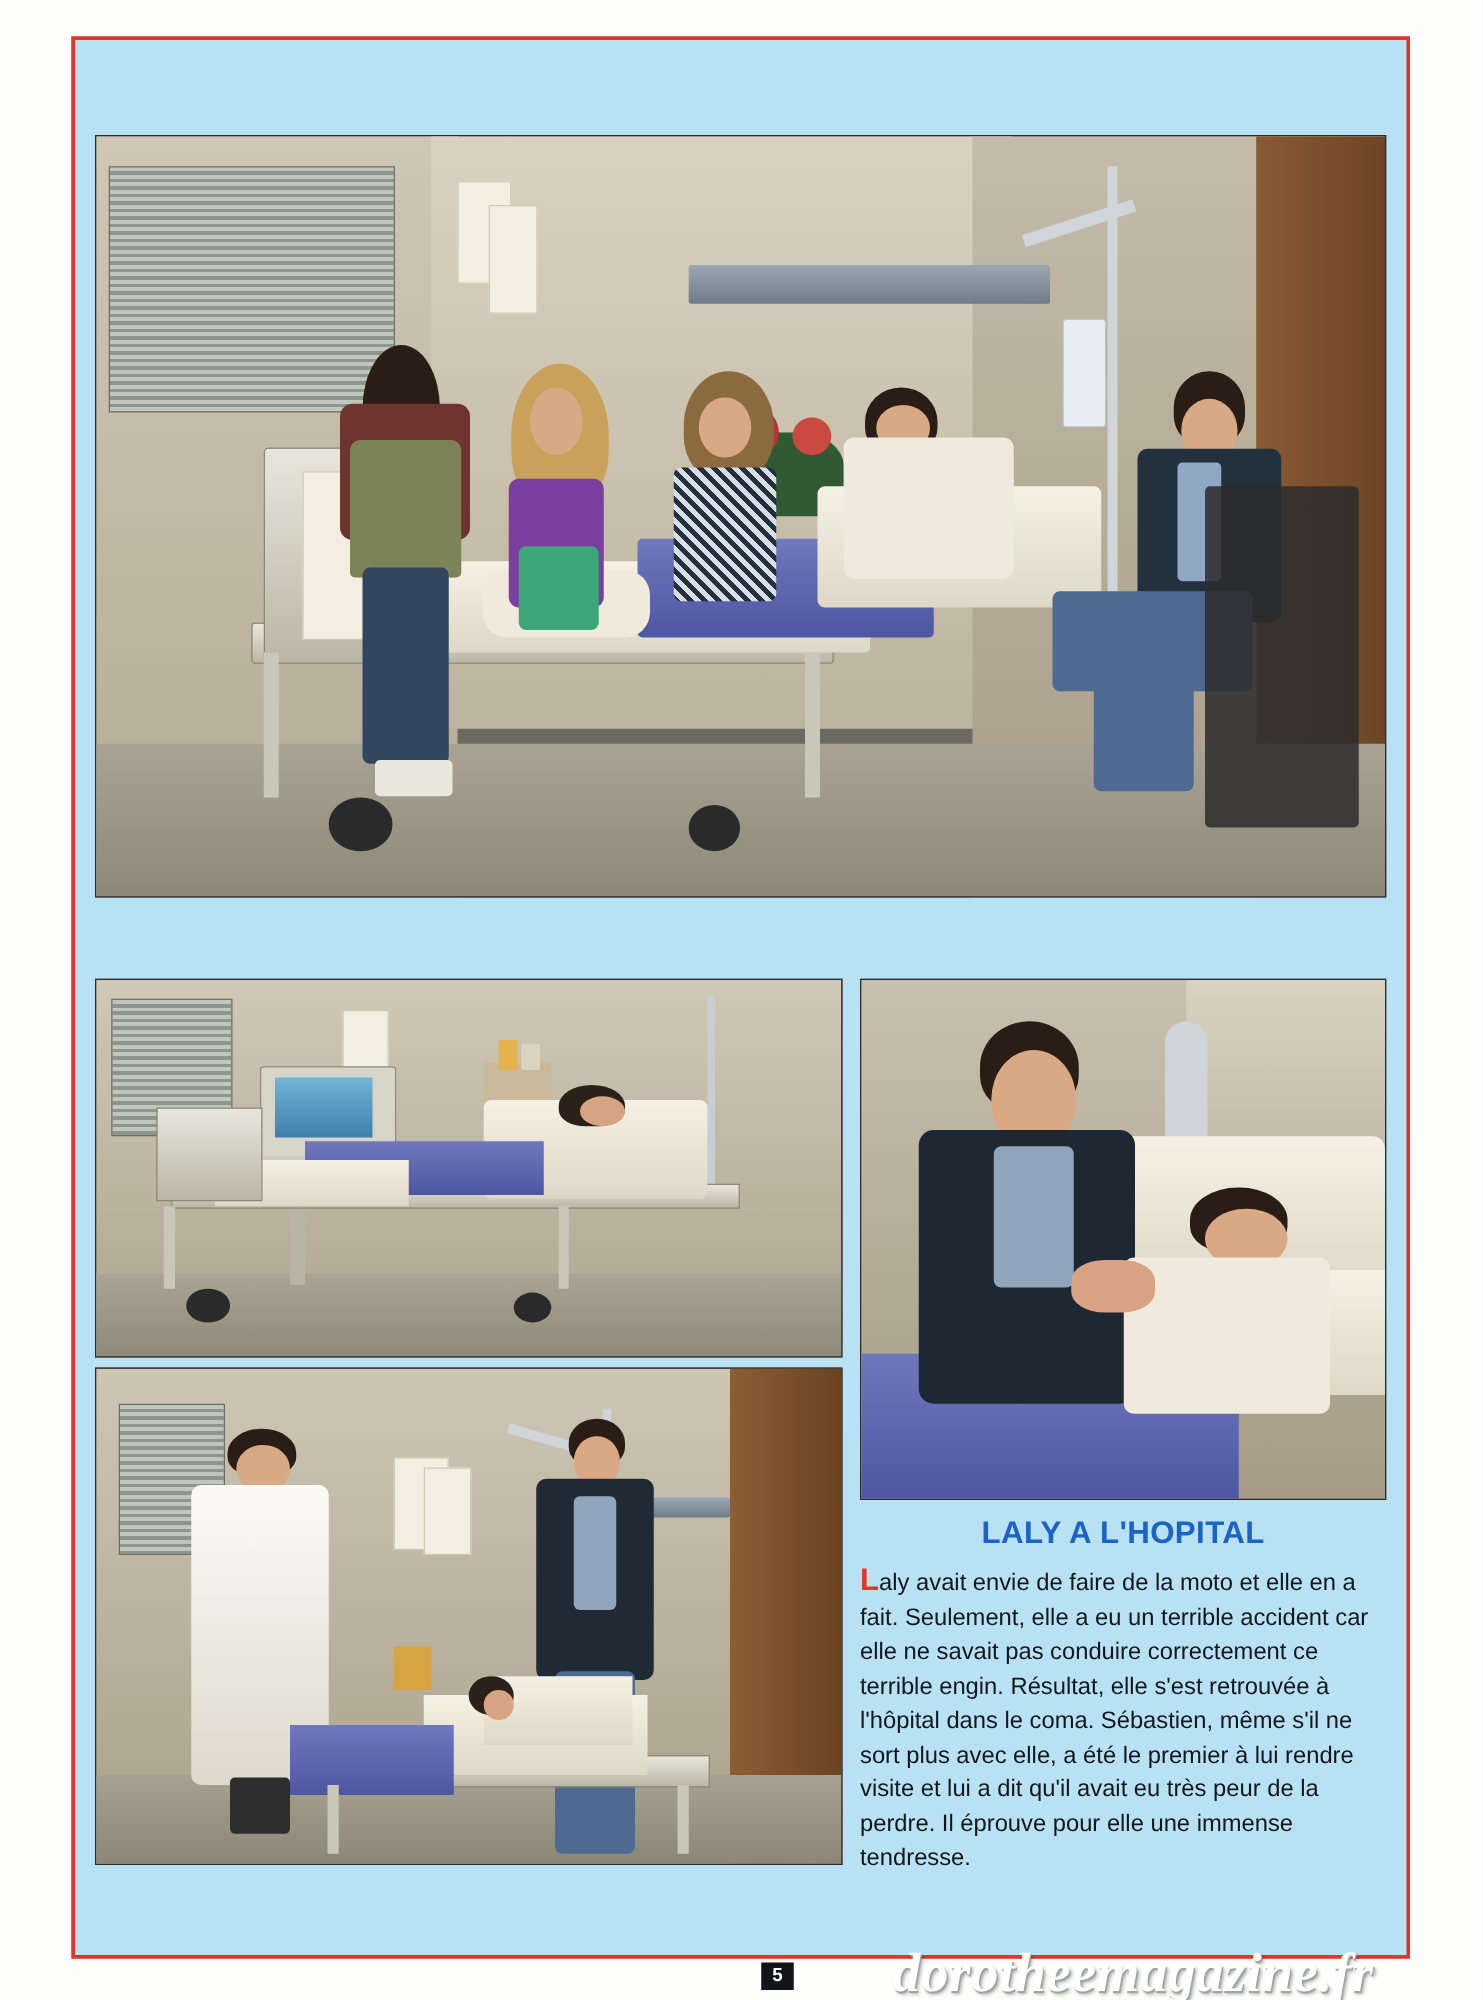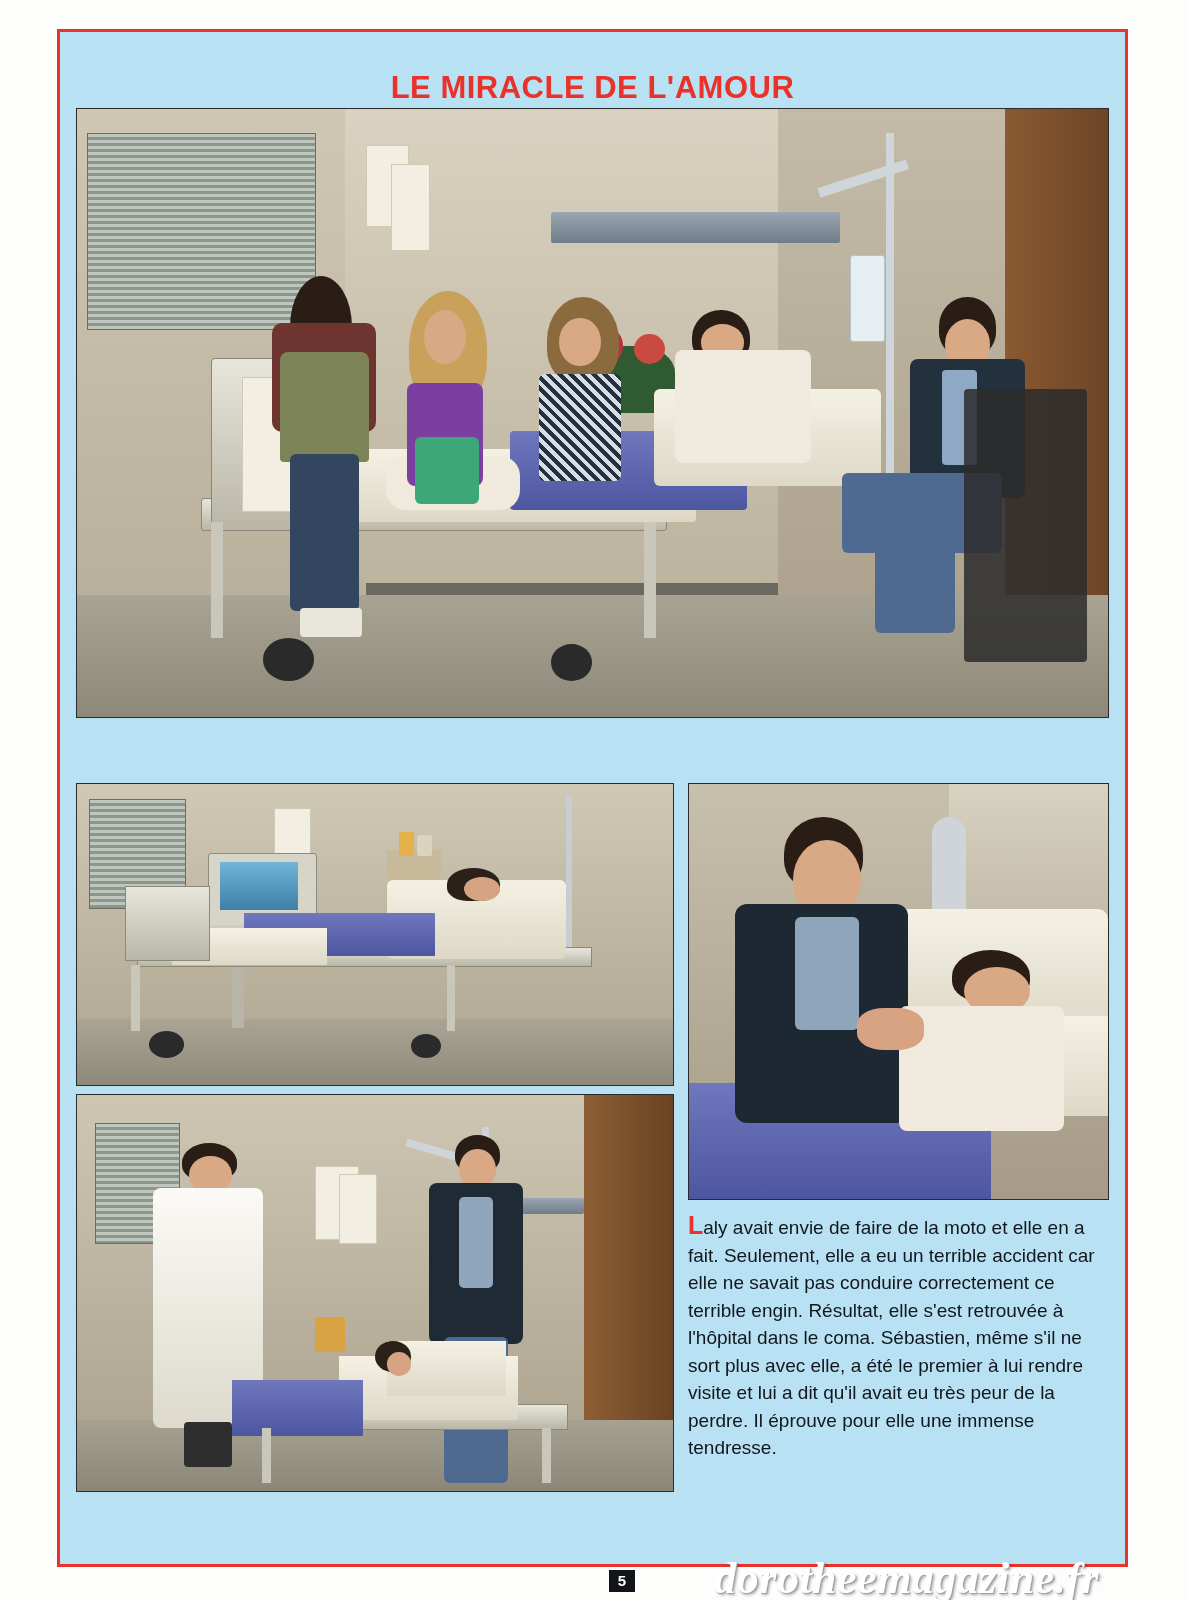--- a/index.html
+++ b/index.html
@@ -206,21 +206,20 @@
     letter-spacing: 0.5px;
   }
 </style>
 </head>
 <body>
 
 <div class="page">
   <div class="frame">
     <div class="blue-bg"></div>
 
-    <div class="title">LE MIRACLE DE L'AMOUR</div>
 
     <div class="photo" id="photo-main">
       <div class="layer wall-left"></div>
       <div class="layer wall-mid"></div>
       <div class="layer wall-right"></div>
       <div class="layer wood-panel"></div>
       <div class="layer blinds"></div>
       <div class="layer rail"></div>
       <div class="layer paper-note" style="left:28%;top:6%;width:4%;height:13%;"></div>
       <div class="layer paper-note" style="left:30.5%;top:9%;width:3.5%;height:14%;"></div>
@@ -367,19 +366,20 @@
       <div class="layer bed-sheet" style="left:52%;top:62%;width:20%;height:14%;"></div>
       <div class="layer blanket-blue" style="left:26%;top:72%;width:22%;height:14%;"></div>
       <div class="layer" style="left:50%;top:62%;width:6%;height:8%;background:#2b2119;border-radius:50%;"></div>
       <div class="layer" style="left:52%;top:65%;width:4%;height:6%;background:#d6a483;border-radius:50%;"></div>
       <div class="layer" style="left:40%;top:56%;width:5%;height:9%;background:#d8a343;border-radius:2px;"></div>
       <div class="layer" style="left:31%;top:84%;width:1.5%;height:14%;background:#c9c6ba;"></div>
       <div class="layer" style="left:78%;top:84%;width:1.5%;height:14%;background:#c9c6ba;"></div>
     </div>
 
     <div class="article">
+      <div class="article-title">LALY A L'HOPITAL</div>
       <div class="article-body"><span class="dropcap">L</span><span>aly avait envie de faire de la moto et elle en a fait. Seulement, elle a eu un terrible accident car elle ne savait pas conduire correctement ce terrible engin. Résultat, elle s'est retrouvée à l'hôpital dans le coma. Sébastien, même s'il ne sort plus avec elle, a été le premier à lui rendre visite et lui a dit qu'il avait eu très peur de la perdre. Il éprouve pour elle une immense tendresse.</span></div>
     </div>
 
     <div class="page-number">5</div>
     <div class="watermark">dorotheemagazine.fr</div>
   </div>
 </div>
 
 </body></html>

